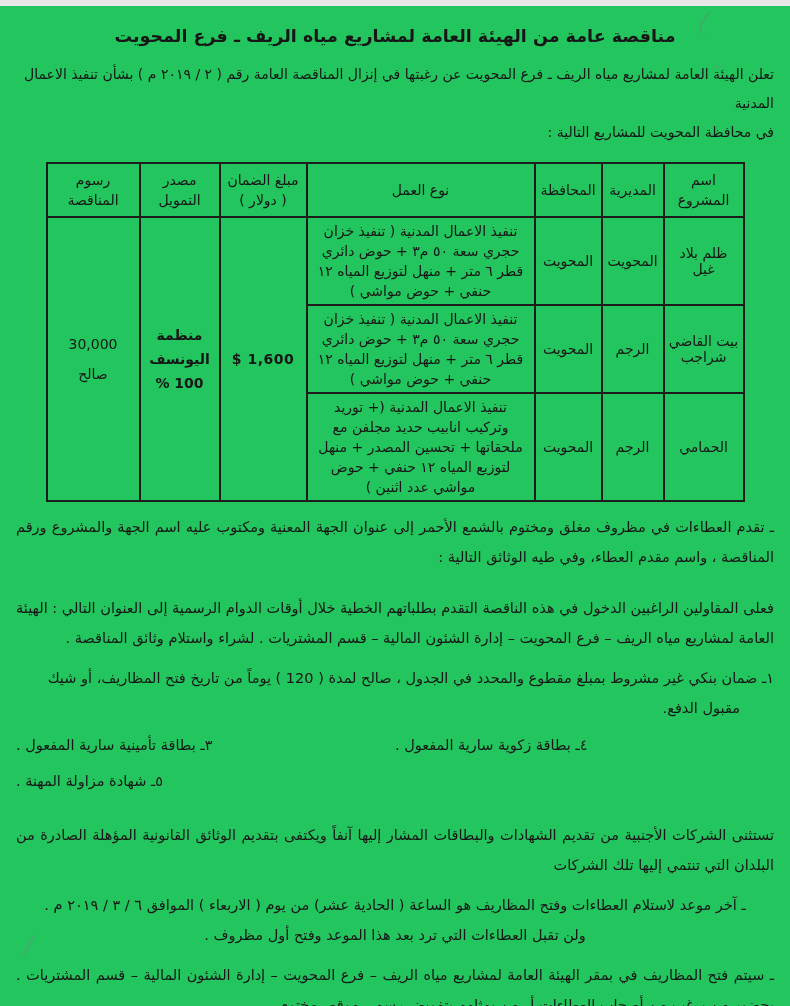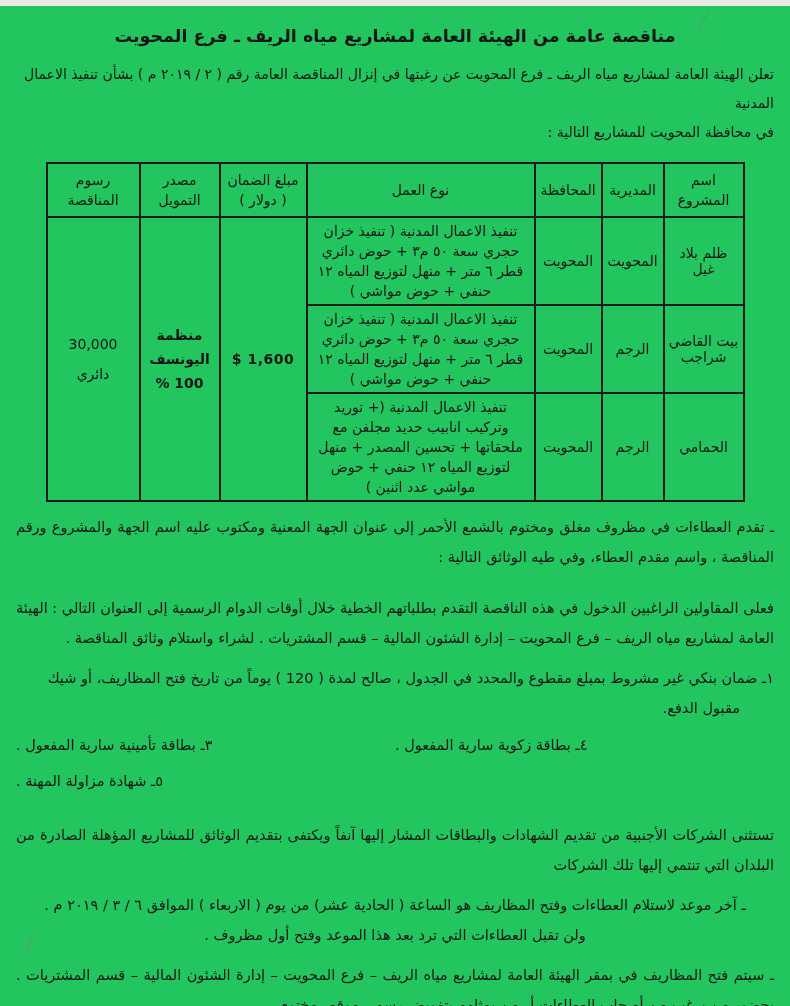--- a/index.html
+++ b/index.html
@@ -124,21 +124,21 @@
         <td>المحويت</td>
         <td class="work-cell">تنفيذ الاعمال المدنية ( تنفيذ خزان حجري سعة ٥٠ م٣ + حوض دائري قطر ٦ متر + منهل لتوزيع المياه ١٢ حنفي + حوض مواشي )</td>
         <td class="guarantee-cell" rowspan="3"><span dir="ltr">$ 1,600</span></td>
         <td class="funding-cell" rowspan="3">
           <div>منظمة</div>
           <div>اليونسف</div>
           <div dir="ltr">% 100</div>
         </td>
         <td class="fees-cell" rowspan="3">
           <div dir="ltr">30,000</div>
-          <div>دائري</div>
+          <div>صالح</div>
         </td>
       </tr>
       <tr class="row-2">
         <td>بيت القاضي شراجب</td>
         <td>الرجم</td>
         <td>المحويت</td>
         <td class="work-cell">تنفيذ الاعمال المدنية ( تنفيذ خزان حجري سعة ٥٠ م٣ + حوض دائري قطر ٦ متر + منهل لتوزيع المياه ١٢ حنفي + حوض مواشي )</td>
       </tr>
       <tr class="row-3">
         <td>الحمامي</td>
@@ -158,21 +158,21 @@
   <div class="items-grid">
     <div class="items-col">
       <p class="para">٤ـ  بطاقة زكوية سارية المفعول .</p>
     </div>
     <div class="items-col">
       <p class="para">٣ـ  بطاقة تأمينية سارية المفعول .</p>
       <p class="para">٥ـ  شهادة مزاولة المهنة .</p>
     </div>
   </div>
 
-  <p class="para p-first">تستثنى الشركات الأجنبية من تقديم الشهادات والبطاقات المشار إليها آنفاً ويكتفى بتقديم الوثائق للمشاريع المؤهلة الصادرة من البلدان التي تنتمي إليها تلك الشركات</p>
+  <p class="para p-first">تستثنى الشركات الأجنبية من تقديم الشهادات والبطاقات المشار إليها آنفاً ويكتفى بتقديم الوثائق القانونية المؤهلة الصادرة من البلدان التي تنتمي إليها تلك الشركات</p>
 
   <p class="para p-gap oneline">ـ آخر موعد لاستلام العطاءات وفتح المظاريف هو الساعة ( الحادية عشر) من يوم ( الاربعاء )   الموافق    ٦ / ٣ / ٢٠١٩ م .</p>
 
   <p class="para oneline">ولن تقبل العطاءات التي ترد بعد هذا الموعد وفتح أول مظروف .</p>
 
   <p class="para p-gap">ـ سيتم فتح المظاريف في بمقر الهيئة العامة لمشاريع مياه الريف – فرع المحويت – إدارة الشئون المالية – قسم المشتريات .  بحضور من يرغب من أصحاب العطاءات أو من يمثلهم بتفويض رسمي موقع ومختوم .</p>
 
   <p class="para">ـ يمكن للراغبين في المشاركة في هذه المناقصات الاطلاع على وثائق المناقصات قبل شراؤها وذلك خلال الدوام الرسمي .</p>
 
 </div>

